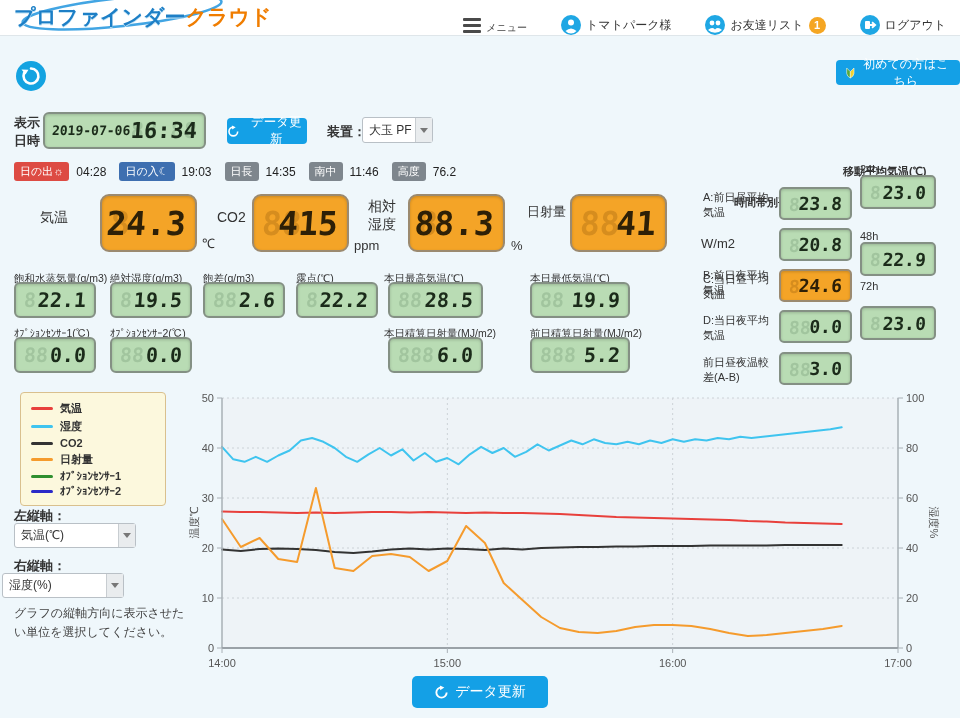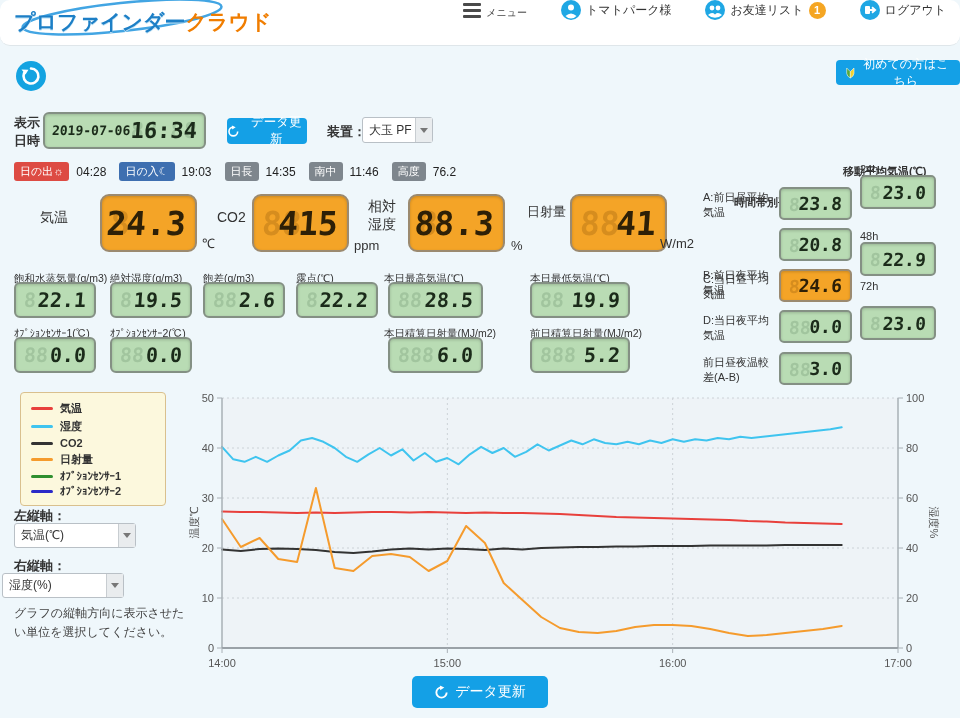--- a/index.html
+++ b/index.html
@@ -1,21 +1,21 @@
 <!DOCTYPE html>
 <html><head>
 <meta charset="utf-8">
 <style>
   * { margin:0; padding:0; box-sizing:border-box; }
   html,body { width:960px; height:718px; }
   body { font-family:"Liberation Sans", sans-serif; background:#eff7fb; color:#333; overflow:hidden; }
   .app { position:relative; width:960px; height:718px; }
 
   
-  .top-header { position:absolute; top:0; left:0; width:960px; height:46px; background:#fff; border-bottom:1px solid #dfe6ea; display:flex; align-items:flex-start;border-radius:10px; }
+  .top-header { position:absolute; top:0; left:0; width:960px; height:36px; background:#fff; border-bottom:1px solid #dfe6ea; display:flex; align-items:flex-end; }
   .logo { position:relative; margin-left:10px; width:230px; height:40px; cursor:pointer; }
   .logo-text { position:absolute; top:8px; left:4px; font-size:21px; font-weight:900; letter-spacing:0px; white-space:nowrap; }
   .logo-blue { color:#1d7fc6; text-shadow:0 1px 0 #bfe2f5; }
   .logo-orange { color:#f07d00; }
   .logo-swoosh { position:absolute; top:-4px; left:0; pointer-events:none; }
   .top-nav { display:flex; align-items:center; margin-left:auto; margin-right:14px; gap:34px; }
   .nav-item { display:flex; align-items:center; gap:5px; font-size:12px; color:#333; cursor:pointer; white-space:nowrap; }
   .nav-small { font-size:10px; color:#444; margin-top:6px; }
   .hamburger { display:inline-flex; flex-direction:column; gap:3px; }
   .hamburger i { display:block; width:18px; height:3px; background:#4a4a4a; border-radius:1px; }
@@ -217,21 +217,21 @@
     <span class="lcd-ghost">8</span>
       <div class="lcd-inner">88.3</div>
   </div>
   <div class="m-unit" style="left:511px;top:238px;">%</div>
 
   <div class="m-label" style="left:527px;top:204px;font-size:13px;">日射量</div>
   <div class="lcd orange m-lcd" style="left:570px;top:194px;">
     <span class="lcd-ghost">88</span>
       <div class="lcd-inner">41</div>
   </div>
-  <div class="m-unit" style="left:660px;top:236px;">W/m2</div>
+  <div class="m-unit" style="left:701px;top:236px;">W/m2</div>
 
   <div class="s-label" style="left:14px;top:272px;">飽和水蒸気量(g/m3)</div>
   <div class="lcd s-lcd" style="left:14px;top:282px;width:82px;">
       <span class="lcd-ghost">8</span>
       <div class="lcd-inner">22.1</div>
     </div>
 
   <div class="s-label" style="left:110px;top:272px;">絶対湿度(g/m3)</div>
   <div class="lcd s-lcd" style="left:110px;top:282px;width:82px;">
       <span class="lcd-ghost">8</span>

